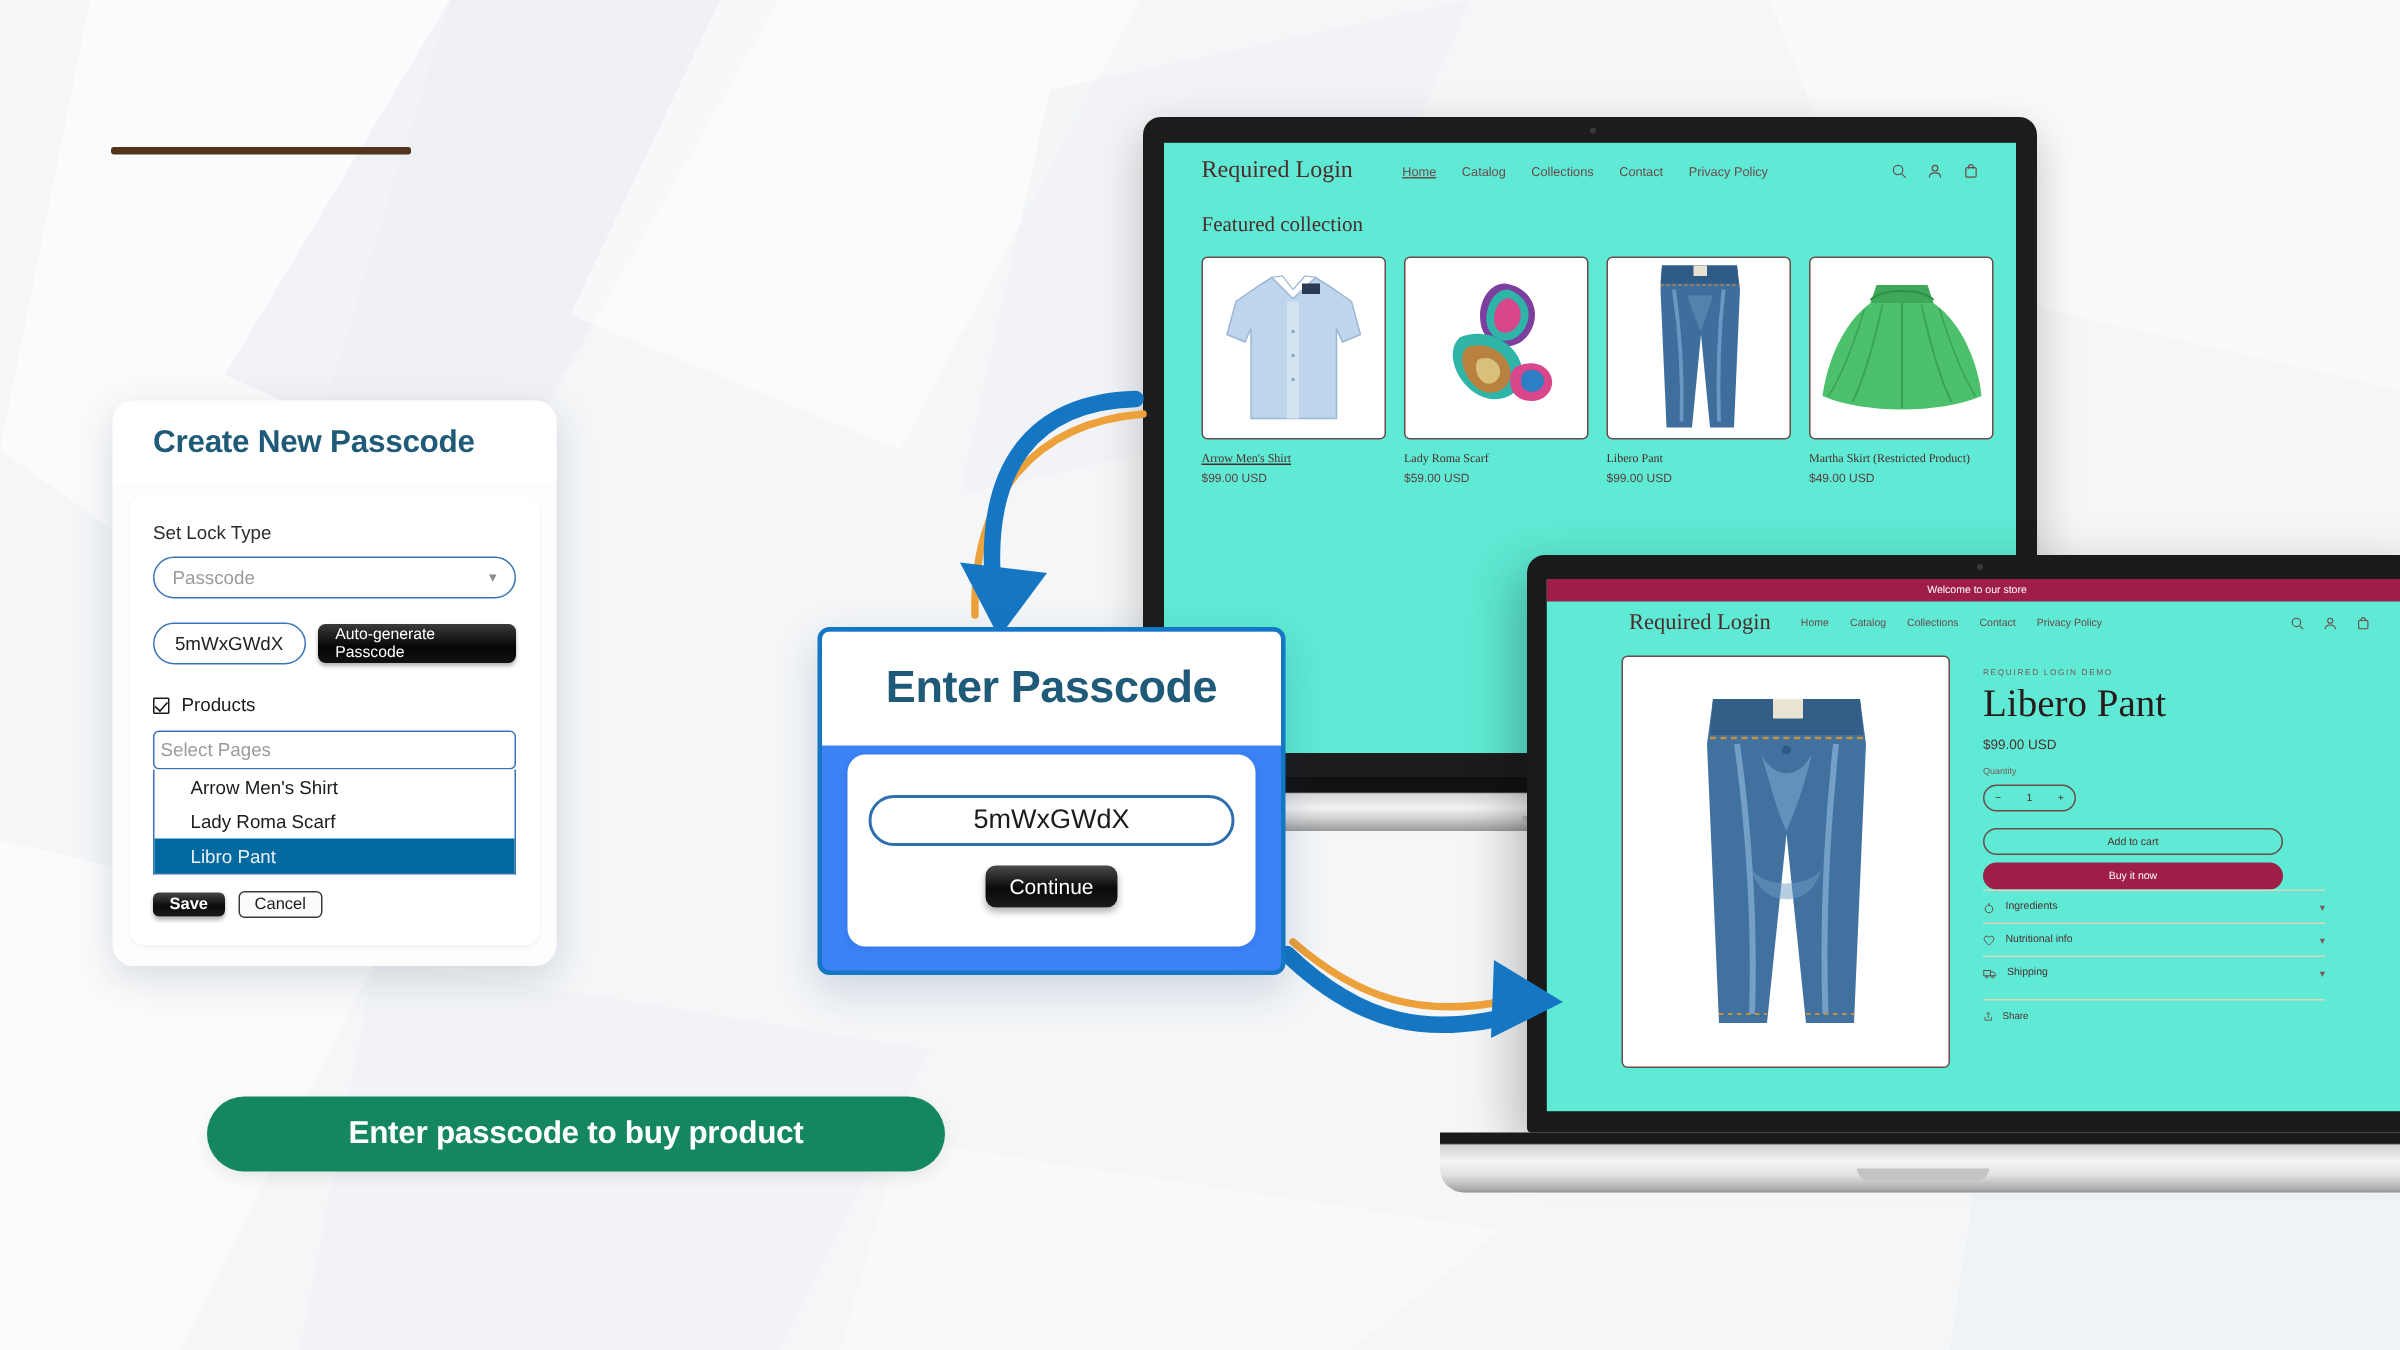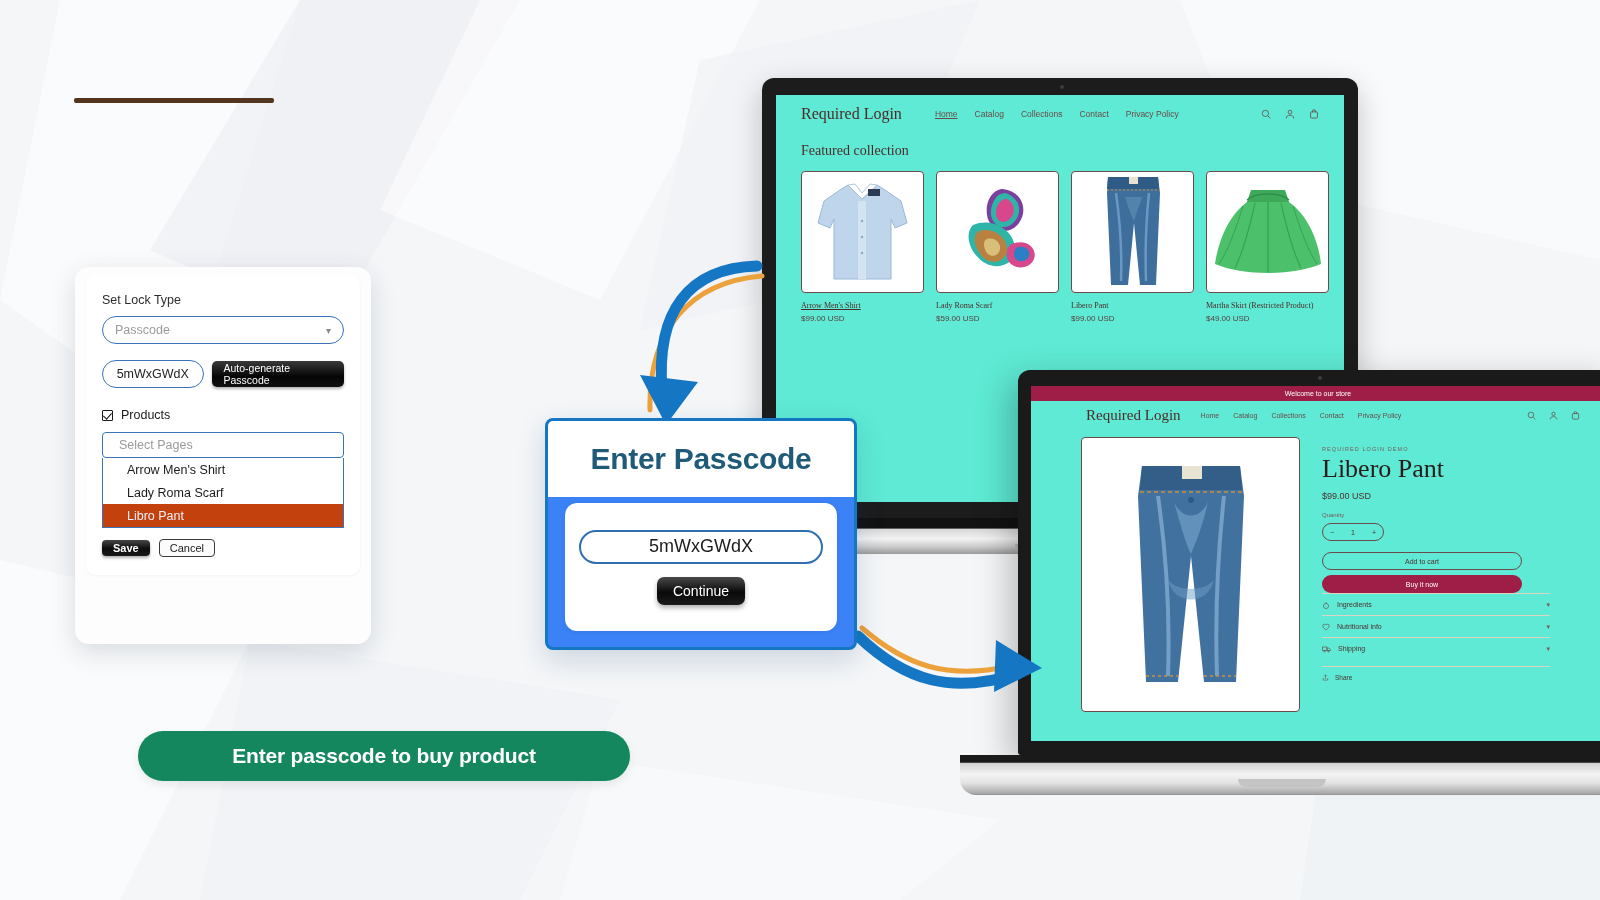--- a/index.html
+++ b/index.html
@@ -68,26 +68,26 @@
     background: #fff; position: relative;
   }
   .cbox::after {
     content: ""; position: absolute; left: 2px; top: 0px;
     width: 4px; height: 7px; border: solid #111; border-width: 0 1.6px 1.6px 0;
     transform: rotate(42deg);
   }
   #products-label { font-size: 12.5px; color: #1b1b1b; }
   #select-pages {
     margin-top: 10px; height: 26px; border: 1.5px solid #3a74b8; border-radius: 4px;
-    display: flex; align-items: center; padding: 0 16px;
+    display: flex; align-items: center; padding: 0 4px;
     font-size: 12.5px; color: #9b9b9b; background: #fff;
   }
   #options-list { border: 1.5px solid #3a74b8; border-top: none; background: #fff; }
   .opt { height: 23px; display: flex; align-items: center; padding-left: 24px; font-size: 12.5px; color: #1b1b1b; }
-  .opt.sel { background: #c2410c; color: #e9f0f8; }
+  .opt.sel { background: #0369a1; color: #e9f0f8; }
   #btn-row { display: flex; gap: 9px; margin-top: 11px; align-items: center; }
   #save-btn {
     padding: 2px 11px; border-radius: 4px; font-size: 11px; font-weight: 700; color: #fff;
     background: linear-gradient(180deg,#474747 0%, #0c0c0c 55%, #1a1a1a 100%);
     box-shadow: 0 2px 3px rgba(0,0,0,.3);
   }
   #cancel-btn {
     padding: 2px 10px; border-radius: 4px; font-size: 11px; color: #1b1b1b;
     background: #fbfbfb; border: 1px solid #3b3b3b;
   }
@@ -356,20 +356,23 @@
             <div class="p1price">$49.00 USD</div>
           </div>
 
         </div>
       </div>
     </div>
   </div>
 </div>
 
 <div id="create-card">
+  <div id="create-card-head">
+    <div id="create-card-title">Create New Passcode</div>
+  </div>
   <div id="create-card-body">
 
     <div class="fld-label">Set Lock Type</div>
 
     <div class="pill-input ph">
       <span>Passcode</span>
       <span class="chev">▾</span>
     </div>
 
     <div id="row-passcode">

